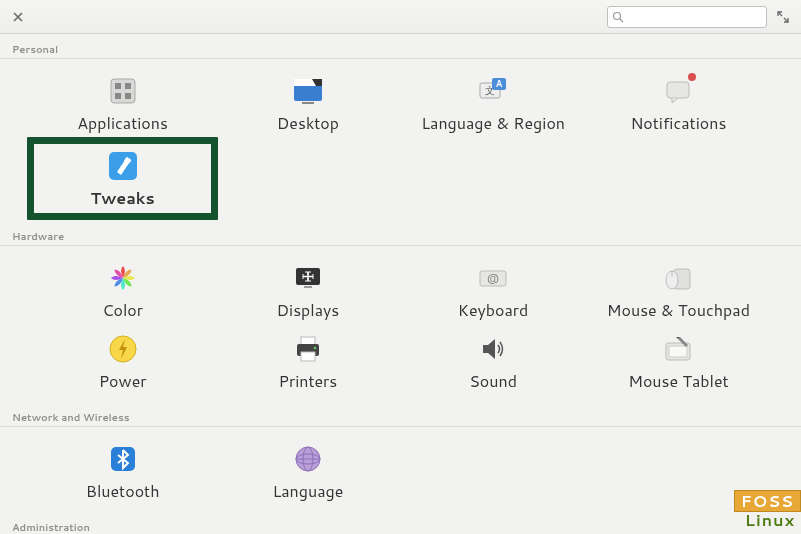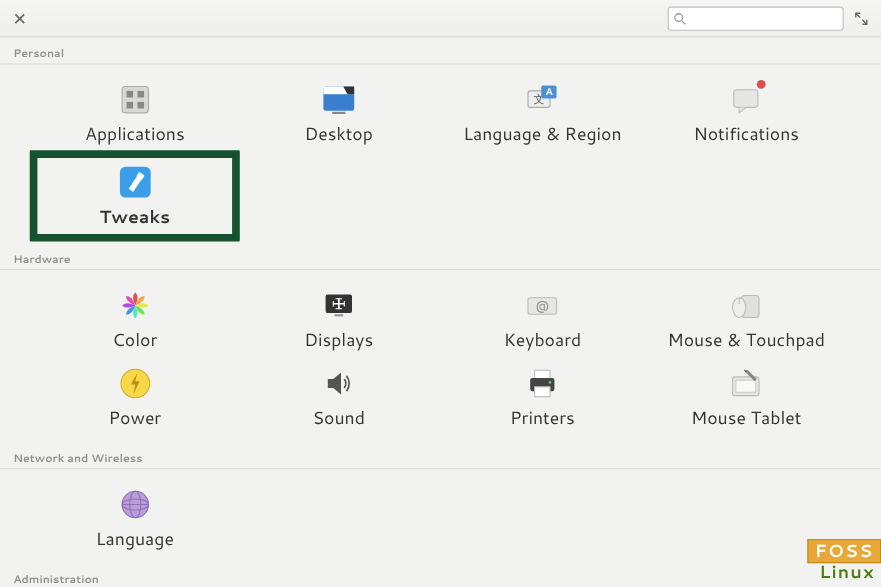--- a/index.html
+++ b/index.html
@@ -312,57 +312,66 @@
             <circle cx="16" cy="16" r="13" fill="#f8d848" stroke="#d0b020"></circle>
             <path d="M18 6 L12 17 L16 17 L14 26 L20 14 L16 14 Z" fill="#c09010"></path>
           </svg>
       </div>
       <div class="label">Power</div>
     </div>
 
     <div class="item">
       <div class="icon">
         <svg width="32" height="32" viewBox="0 0 32 32">
-            <path d="M6 12 L11 12 L18 6 L18 26 L11 20 L6 20 Z" fill="#555"></path>
-            <path d="M21 12 Q24 16 21 20 M23 9 Q28 16 23 23" fill="none" stroke="#555" stroke-width="1.5"></path>
-          </svg>
-      </div>
-      <div class="label">Sound</div>
-    </div>
-
-    <div class="item">
-      <div class="icon">
-        <svg width="32" height="32" viewBox="0 0 32 32">
             <rect x="9" y="4" width="14" height="8" fill="#fff" stroke="#bbb"></rect>
             <rect x="5" y="11" width="22" height="12" rx="2" fill="#444"></rect>
             <rect x="9" y="19" width="14" height="9" fill="#fff" stroke="#bbb"></rect>
             <circle cx="23" cy="15" r="1.2" fill="#6c6"></circle>
           </svg>
       </div>
       <div class="label">Printers</div>
     </div>
 
     <div class="item">
       <div class="icon">
         <svg width="32" height="32" viewBox="0 0 32 32">
+            <path d="M6 12 L11 12 L18 6 L18 26 L11 20 L6 20 Z" fill="#555"></path>
+            <path d="M21 12 Q24 16 21 20 M23 9 Q28 16 23 23" fill="none" stroke="#555" stroke-width="1.5"></path>
+          </svg>
+      </div>
+      <div class="label">Sound</div>
+    </div>
+
+    <div class="item">
+      <div class="icon">
+        <svg width="32" height="32" viewBox="0 0 32 32">
             <rect x="4" y="10" width="24" height="17" rx="2" fill="#e6e6e4" stroke="#bbb"></rect>
             <rect x="7" y="13" width="18" height="11" fill="#f8f8f6" stroke="#ccc"></rect>
             <path d="M18 4 L26 12 L24 14 L16 6 Z" fill="#888"></path>
             <path d="M16 6 L14 4 L18 4" fill="#555"></path>
           </svg>
       </div>
       <div class="label">Mouse Tablet</div>
     </div>
 
   </div>
 
   <div class="section-title">Network and Wireless</div>
   <div class="divider"></div>
   <div class="grid">
 
+    <div class="item">
+      <div class="icon">
+        <svg width="32" height="32" viewBox="0 0 32 32">
+            <rect x="4" y="4" width="24" height="24" rx="5" fill="#2a7fd8"></rect>
+            <path d="M16 7 L16 25 L21 20 L11 12 M16 7 L21 12 L11 20" fill="none" stroke="#fff" stroke-width="2"></path>
+          </svg>
+      </div>
+      <div class="label">Bluetooth</div>
+    </div>
 
     <div class="item">
       <div class="icon">
         <svg width="32" height="32" viewBox="0 0 32 32">
             <circle cx="16" cy="16" r="12" fill="#b89fd8" stroke="#9070b8"></circle>
             <ellipse cx="16" cy="16" rx="12" ry="5" fill="none" stroke="#9070b8"></ellipse>
             <ellipse cx="16" cy="16" rx="5" ry="12" fill="none" stroke="#9070b8"></ellipse>
             <line x1="4" y1="16" x2="28" y2="16" stroke="#9070b8"></line>
           </svg>
       </div>

